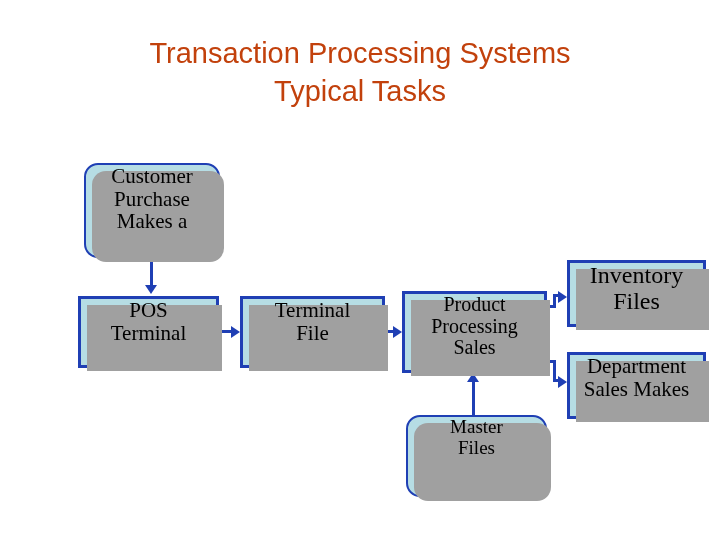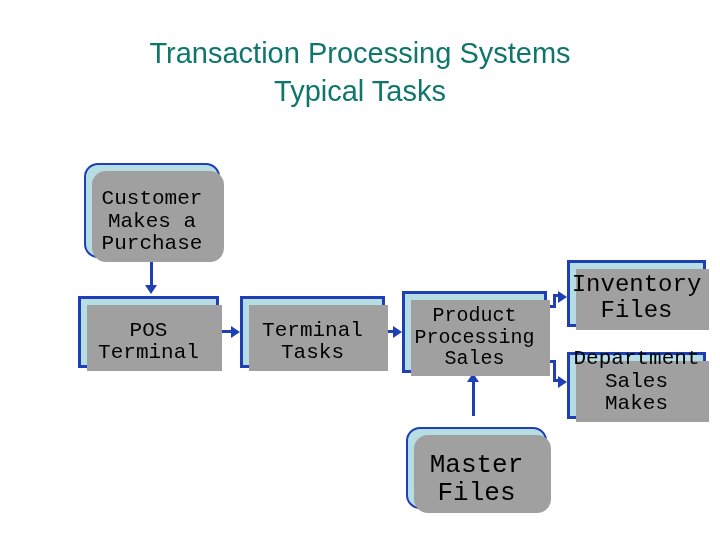--- a/index.html
+++ b/index.html
@@ -20,39 +20,38 @@
   
   .title-block {
     position: absolute;
     left: 0;
     top: 34px;
     width: 720px;
     text-align: center;
     font-family: "Liberation Sans", "DejaVu Sans", sans-serif;
     font-size: 29px;
     line-height: 38px;
-    color: #0f766e;
+    color: #c2410c;
     letter-spacing: 0px;
   }
   .title-line { display: block; }
 
   
   .node {
     position: absolute;
     box-sizing: border-box;
     background: #b6dde4;
     border: 3px solid #1f3fb4;
     color: #000000;
     display: flex;
-    align-items: flex-end;
+    align-items: flex-start;
     justify-content: center;
     text-align: center;
     line-height: 1.08;
     z-index: 3;
-    font-family: Liberation Mono, monospace;
   }
   .node .label { display: block; width: 100%; }
   .node .label span { display: block; }
 
   
   .node::after {
     content: "";
     position: absolute;
     left: 6px;
     top: 6px;
@@ -84,22 +83,21 @@
   #node-inventory {
     left: 567px; top: 260px;  width: 139px; height: 67px;
     font-size: 24px;
   }
   #node-dept {
     left: 567px; top: 352px;  width: 139px; height: 67px;
     font-size: 21px;
   }
   #node-master {
     left: 406px; top: 415px;  width: 141px; height: 82px;
-    font-size: 26px;
-    margin-top: 12px;
+    font-size: 19px;
   }
 
   
   .conn {
     position: absolute;
     background: #1f3fb4;
     z-index: 2;
   }
   .arrowhead {
     position: absolute;
@@ -178,36 +176,36 @@
   <div class="conn" id="conn-pps-dep-v"></div>
   <div class="conn" id="conn-pps-dep-h2"></div>
   <div class="arrowhead right" id="arrow-pps-dep"></div>
 
   <div class="conn" id="conn-master-pps"></div>
   <div class="arrowhead up" id="arrow-master-pps"></div>
 
   <div class="node rounded" id="node-customer">
     <span class="label">
       <span>Customer</span>
+      <span>Purchase</span>
       <span>Makes a</span>
-      <span>Purchase</span>
     </span>
   </div>
 
   <div class="node" id="node-pos">
     <span class="label">
       <span>POS</span>
       <span>Terminal</span>
     </span>
   </div>
 
   <div class="node" id="node-terminal-file">
     <span class="label">
       <span>Terminal</span>
-      <span>Tasks</span>
+      <span>File</span>
     </span>
   </div>
 
   <div class="node" id="node-pps">
     <span class="label">
       <span>Product</span>
       <span>Processing</span>
       <span>Sales</span>
     </span>
   </div>

